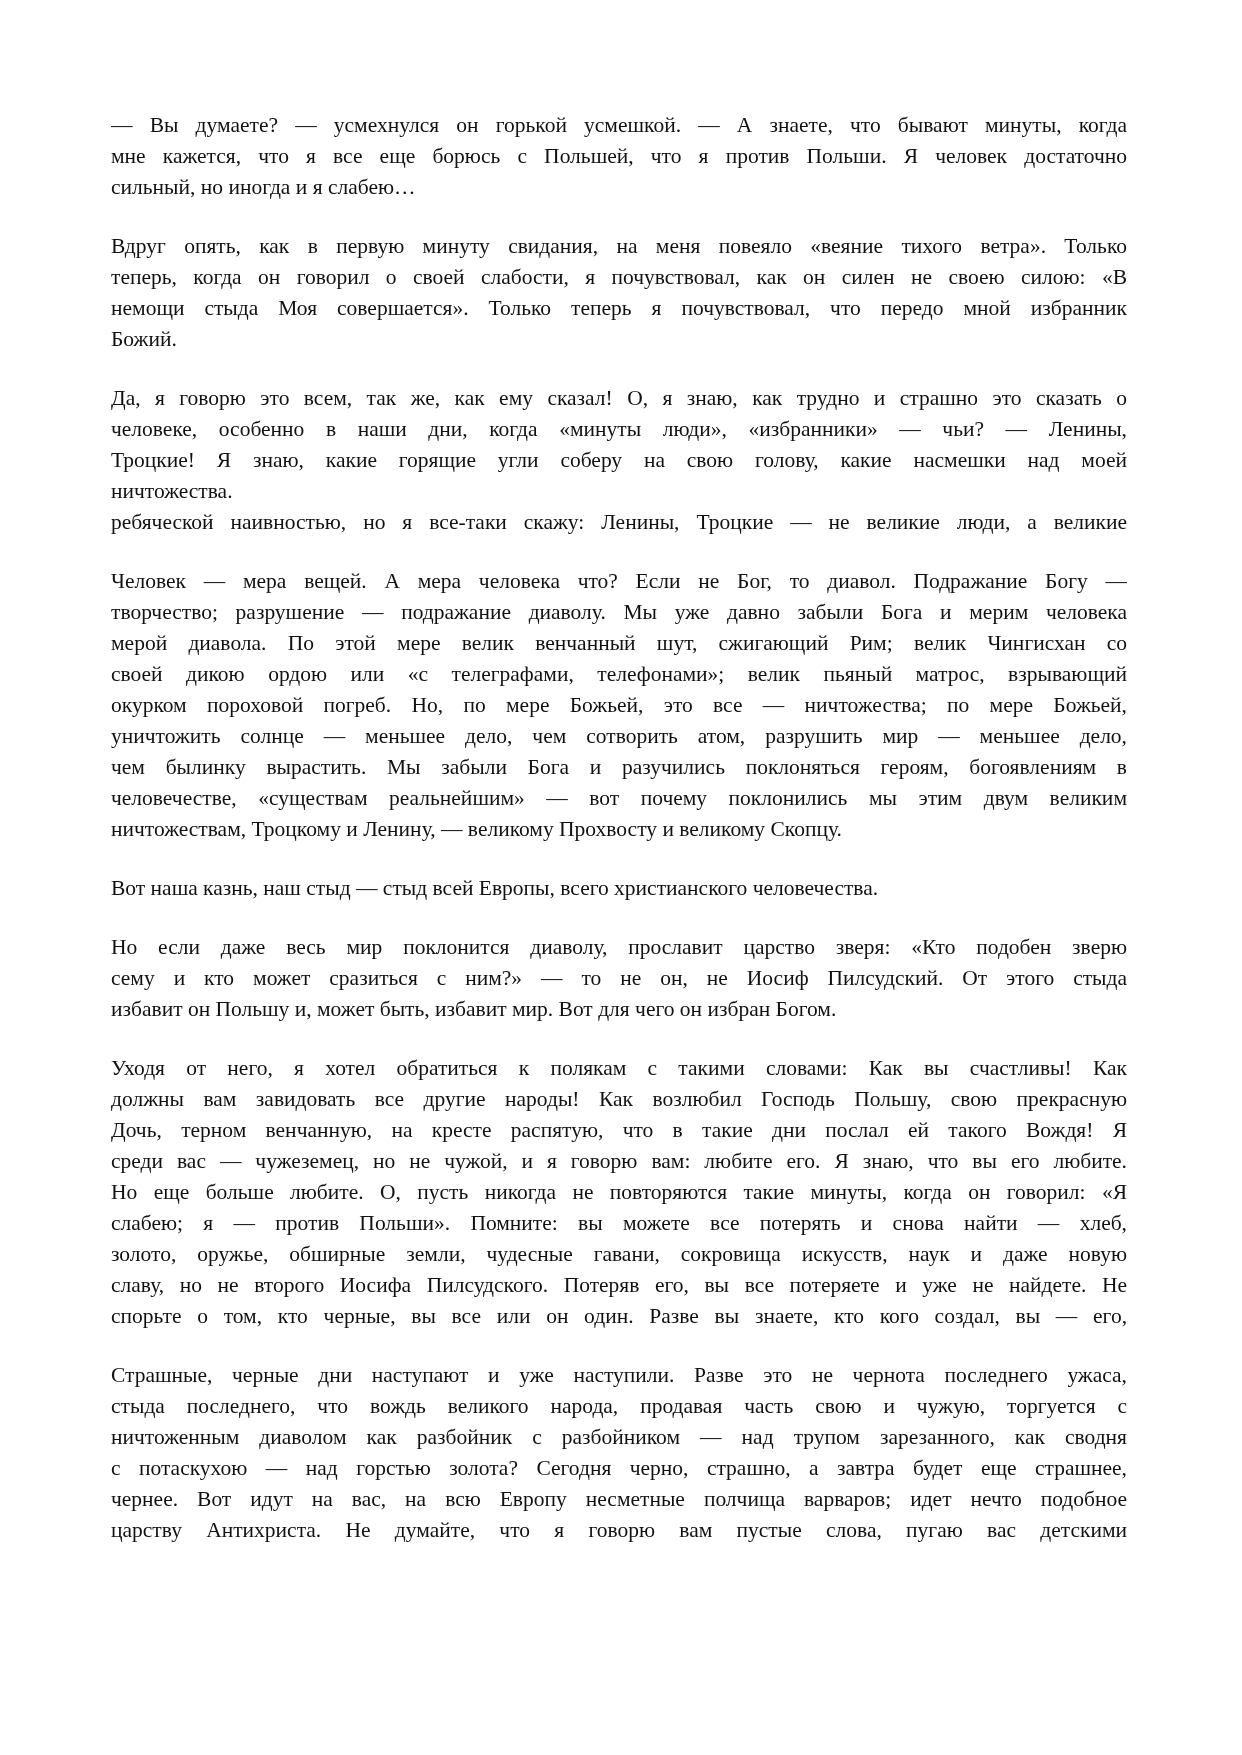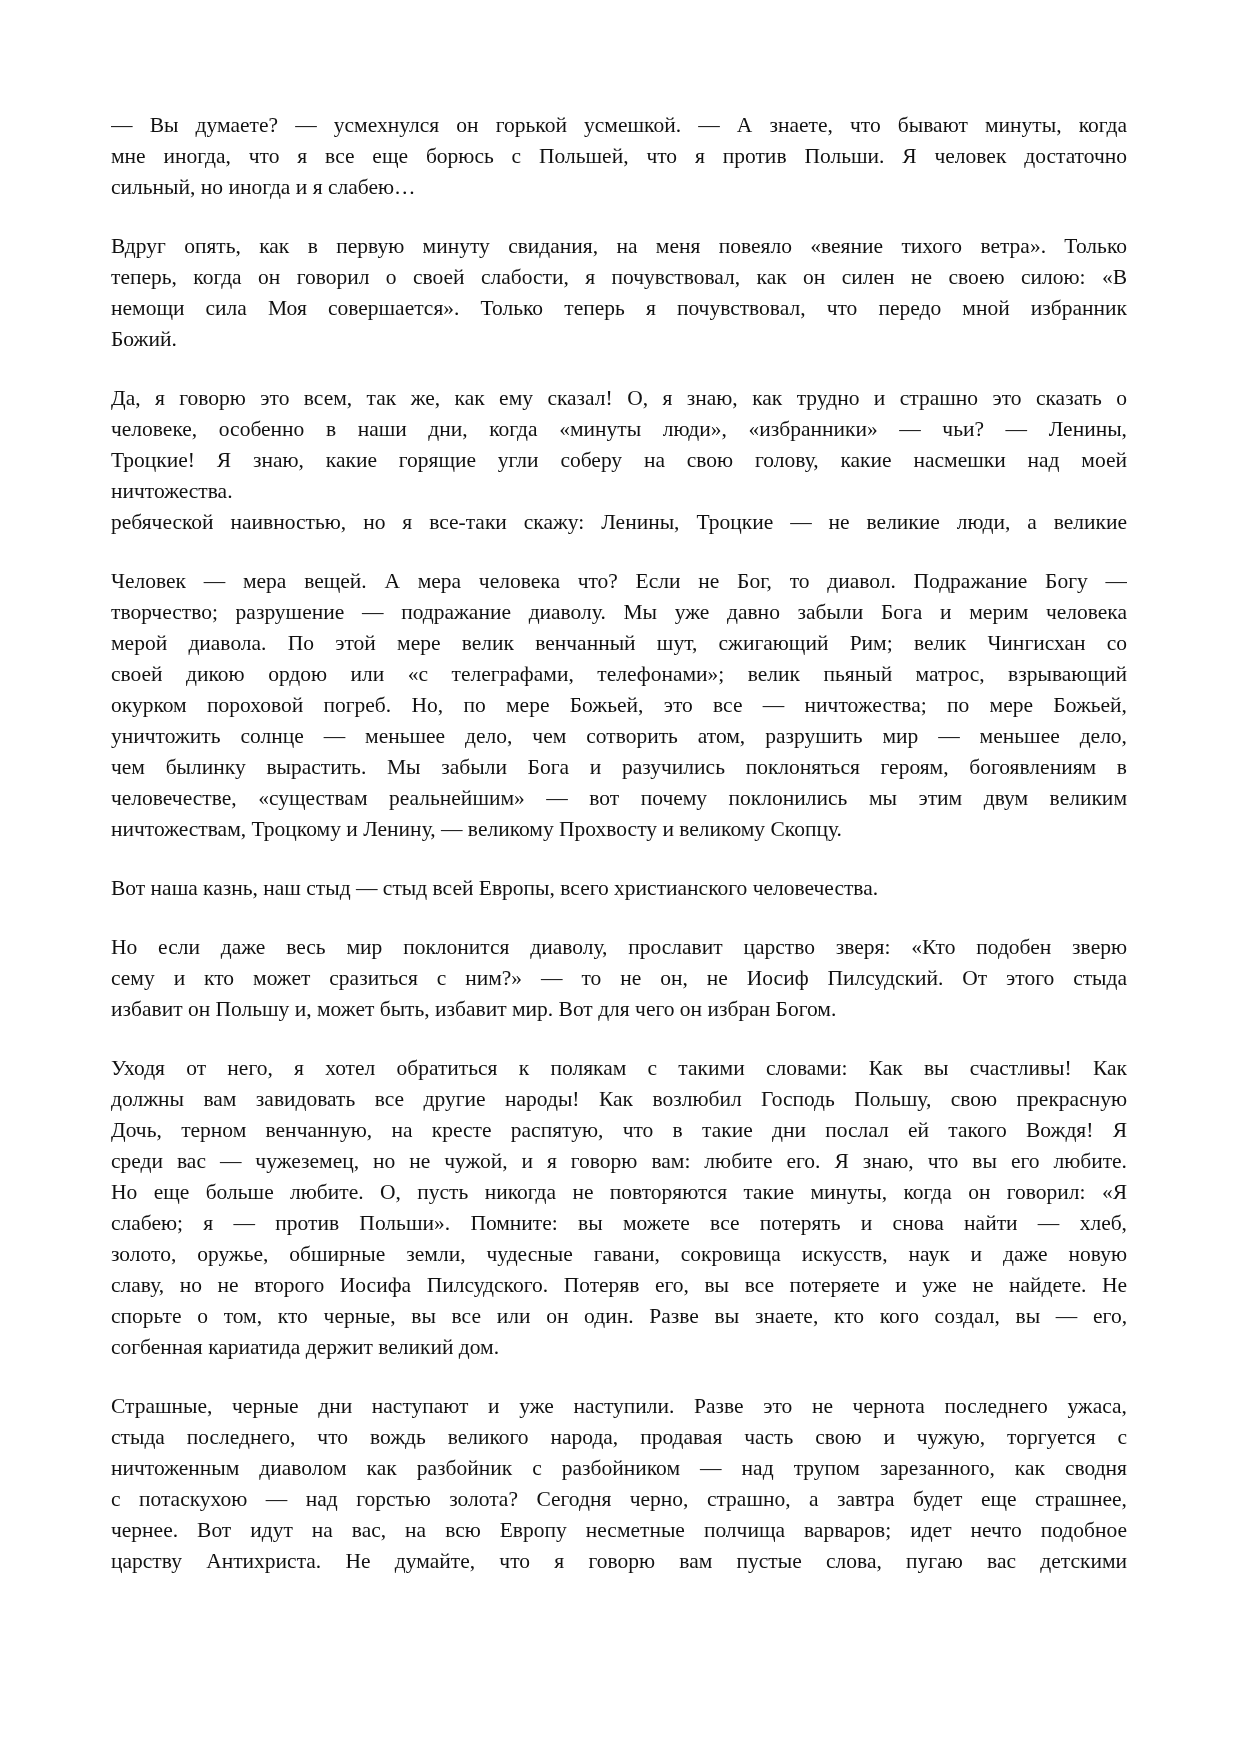--- a/index.html
+++ b/index.html
@@ -39,28 +39,28 @@
       text-align-last: left;
     }
   </style>
 </head>
 <body>
 
 <div class="page">
 
   <div class="para">
     <span class="line">— Вы думаете? — усмехнулся он горькой усмешкой. — А знаете, что бывают минуты, когда</span>
-    <span class="line">мне иногда, что я все еще борюсь с Польшей, что я против Польши. Я человек достаточно</span>
+    <span class="line">мне кажется, что я все еще борюсь с Польшей, что я против Польши. Я человек достаточно</span>
     <span class="line last">сильный, но иногда и я слабею…</span>
   </div>
 
   <div class="para">
     <span class="line">Вдруг опять, как в первую минуту свидания, на меня повеяло «веяние тихого ветра». Только</span>
     <span class="line">теперь, когда он говорил о своей слабости, я почувствовал, как он силен не своею силою: «В</span>
-    <span class="line">немощи сила Моя совершается». Только теперь я почувствовал, что передо мной избранник</span>
+    <span class="line">немощи стыда Моя совершается». Только теперь я почувствовал, что передо мной избранник</span>
     <span class="line last">Божий.</span>
   </div>
 
   <div class="para">
     <span class="line">Да, я говорю это всем, так же, как ему сказал! О, я знаю, как трудно и страшно это сказать о</span>
     <span class="line">человеке, особенно в наши дни, когда «минуты люди», «избранники» — чьи? — Ленины,</span>
     <span class="line">Троцкие! Я знаю, какие горящие угли соберу на свою голову, какие насмешки над моей</span>
     <span class="line last">ничтожества.</span>
     <span class="line">ребяческой наивностью, но я все-таки скажу: Ленины, Троцкие — не великие люди, а великие</span>
   </div>
@@ -90,21 +90,20 @@
   <div class="para">
     <span class="line">Уходя от него, я хотел обратиться к полякам с такими словами: Как вы счастливы! Как</span>
     <span class="line">должны вам завидовать все другие народы! Как возлюбил Господь Польшу, свою прекрасную</span>
     <span class="line">Дочь, терном венчанную, на кресте распятую, что в такие дни послал ей такого Вождя! Я</span>
     <span class="line">среди вас — чужеземец, но не чужой, и я говорю вам: любите его. Я знаю, что вы его любите.</span>
     <span class="line">Но еще больше любите. О, пусть никогда не повторяются такие минуты, когда он говорил: «Я</span>
     <span class="line">слабею; я — против Польши». Помните: вы можете все потерять и снова найти — хлеб,</span>
     <span class="line">золото, оружье, обширные земли, чудесные гавани, сокровища искусств, наук и даже новую</span>
     <span class="line">славу, но не второго Иосифа Пилсудского. Потеряв его, вы все потеряете и уже не найдете. Не</span>
     <span class="line">спорьте о том, кто черные, вы все или он один. Разве вы знаете, кто кого создал, вы — его,</span>
-    <span class="line last">согбенная кариатида держит великий дом.</span>
   </div>
 
   <div class="para">
     <span class="line">Страшные, черные дни наступают и уже наступили. Разве это не чернота последнего ужаса,</span>
     <span class="line">стыда последнего, что вождь великого народа, продавая часть свою и чужую, торгуется с</span>
     <span class="line">ничтоженным диаволом как разбойник с разбойником — над трупом зарезанного, как сводня</span>
     <span class="line">с потаскухою — над горстью золота? Сегодня черно, страшно, а завтра будет еще страшнее,</span>
     <span class="line">чернее. Вот идут на вас, на всю Европу несметные полчища варваров; идет нечто подобное</span>
     <span class="line">царству Антихриста. Не думайте, что я говорю вам пустые слова, пугаю вас детскими</span>
   </div>

